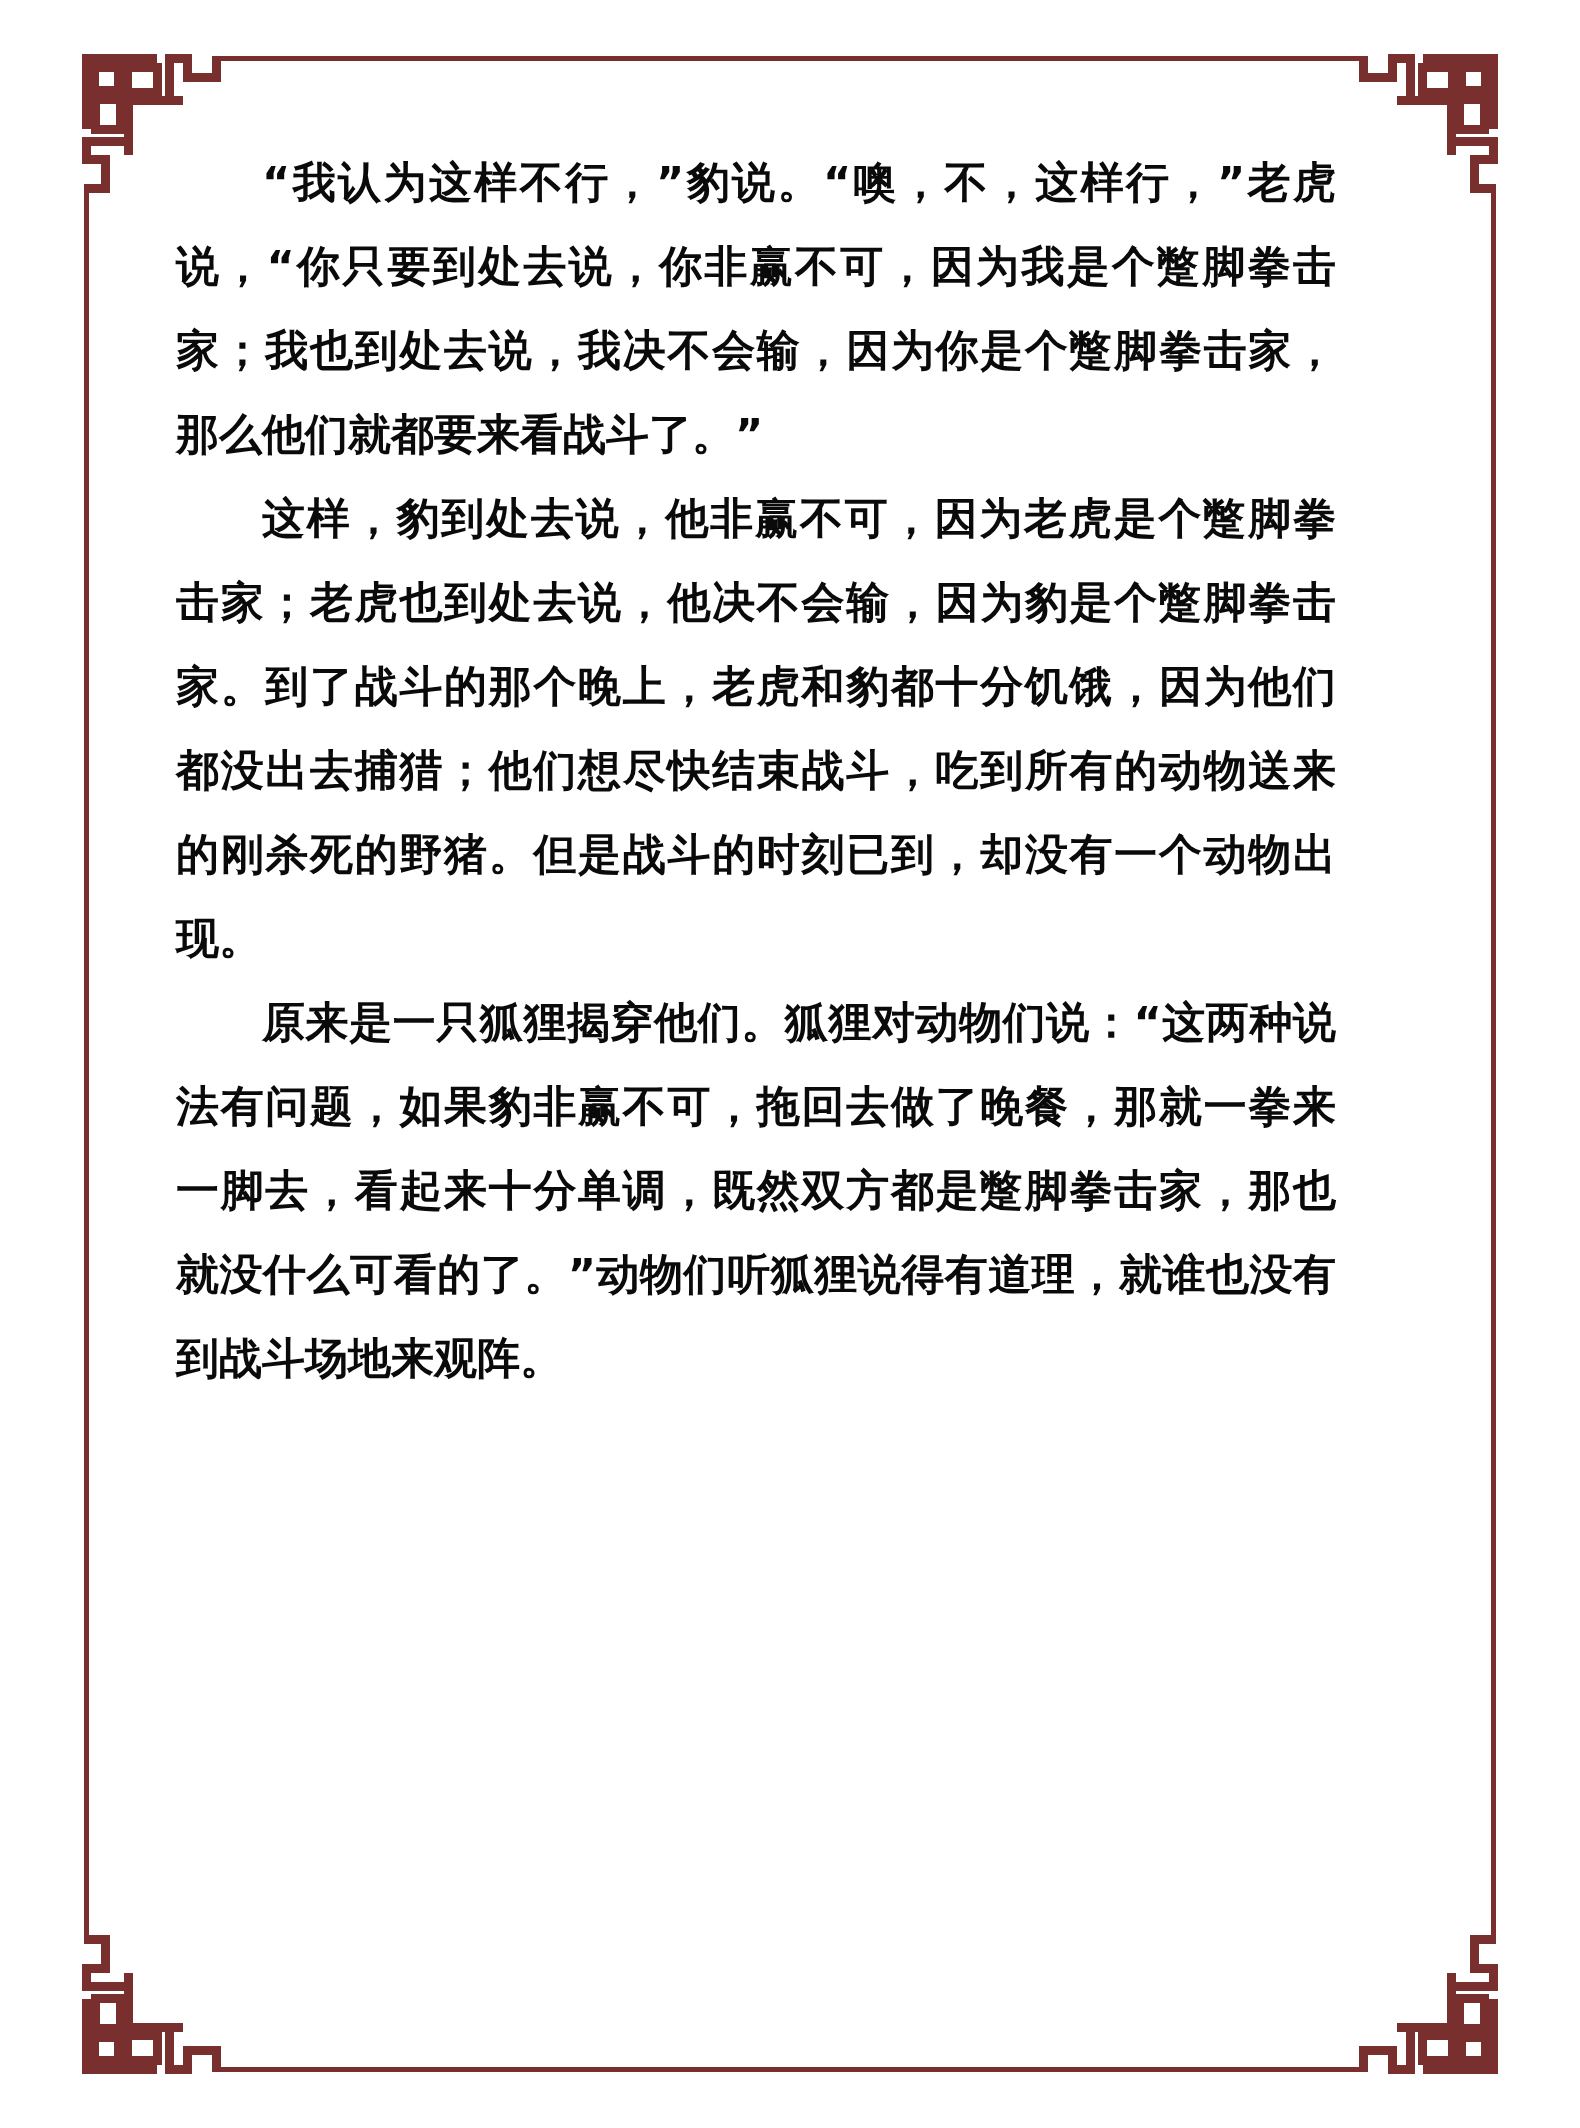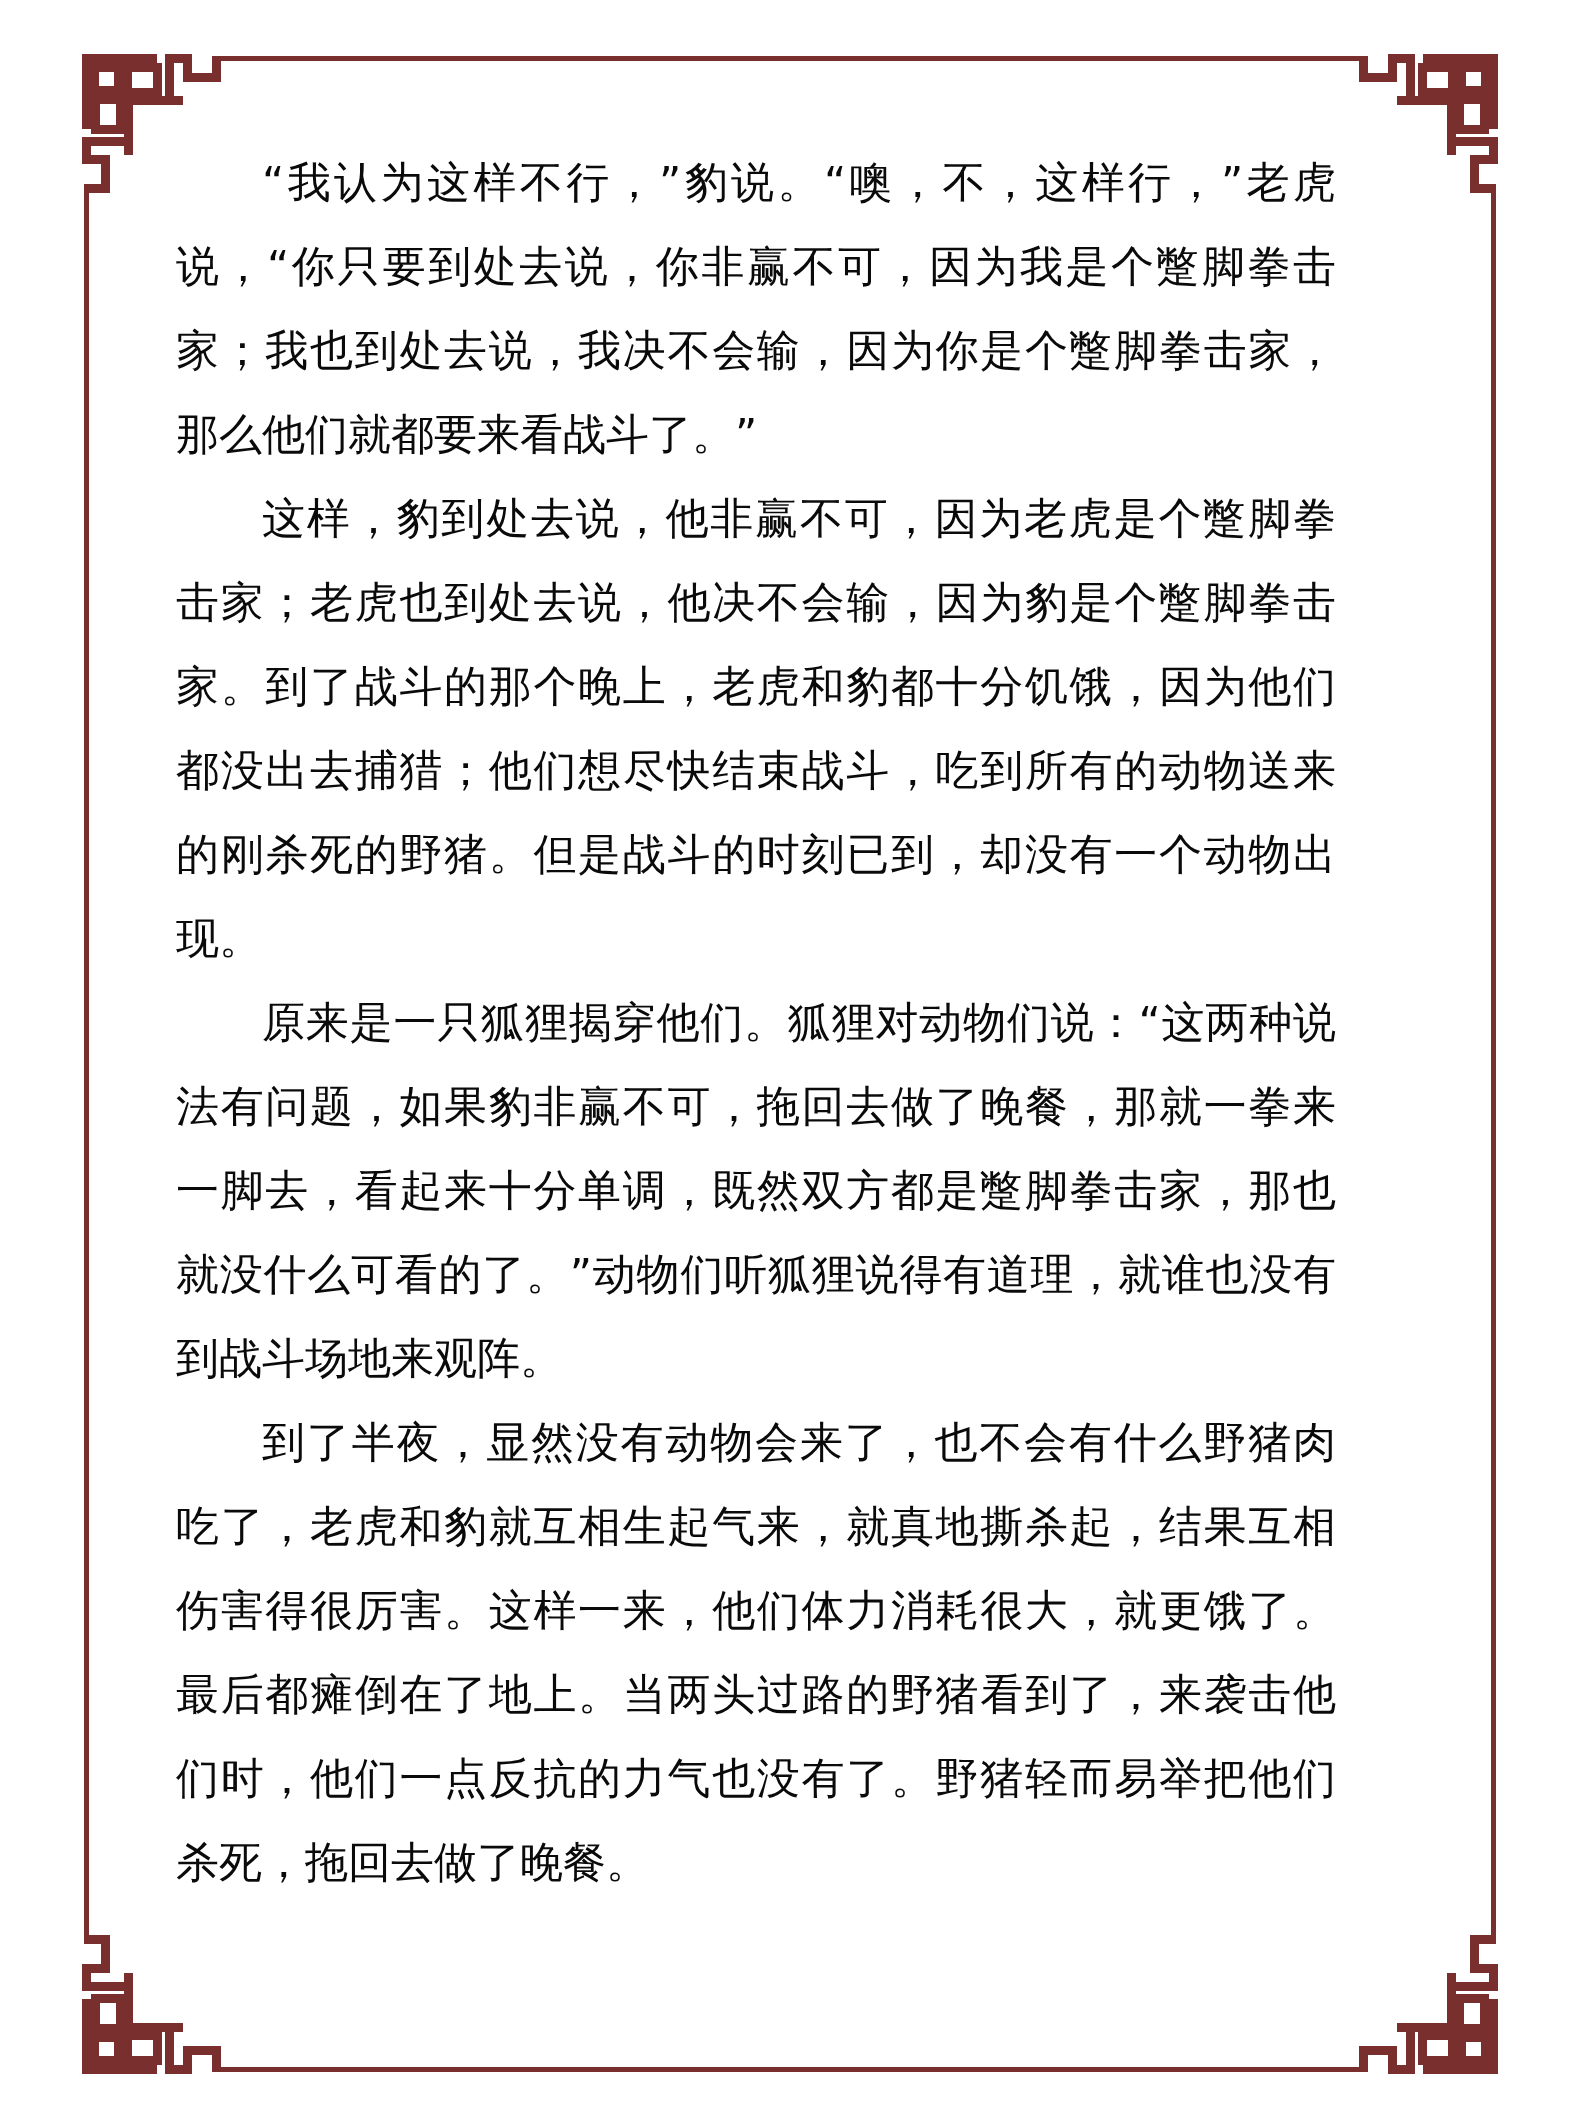--- a/index.html
+++ b/index.html
@@ -23,21 +23,21 @@
   .corner{position:absolute;width:150px;height:150px;color:var(--frame);}
   .corner.tl{left:80px;top:52px;}
   .corner.tr{right:80px;top:52px;transform:scaleX(-1);}
   .corner.bl{left:80px;bottom:52px;transform:scaleY(-1);}
   .corner.br{right:80px;bottom:52px;transform:scale(-1,-1);}
   .corner svg{display:block;width:100%;height:100%;}
   
   .story{
     position:absolute;left:176px;top:140px;width:1160px;
     color:var(--ink);
-    font-size:43px;line-height:84px;font-weight:normal;
+    font-size:43px;line-height:84px;font-weight:bold;
     text-align:justify;text-justify:inter-ideograph;
   }
   .story p{
     margin:0;text-indent:2em;
     word-break:break-all;
   }
 </style>
 </head>
 <body>
 
@@ -108,14 +108,13 @@
 <div class="corner br">
     <svg>
       <use href="#fret-corner"></use>
     </svg>
   </div>
 
 <article class="story">
   <p>“我认为这样不行，”豹说。“噢，不，这样行，”老虎说，“你只要到处去说，你非赢不可，因为我是个蹩脚拳击家；我也到处去说，我决不会输，因为你是个蹩脚拳击家，那么他们就都要来看战斗了。”</p>
   <p>这样，豹到处去说，他非赢不可，因为老虎是个蹩脚拳击家；老虎也到处去说，他决不会输，因为豹是个蹩脚拳击家。到了战斗的那个晚上，老虎和豹都十分饥饿，因为他们都没出去捕猎；他们想尽快结束战斗，吃到所有的动物送来的刚杀死的野猪。但是战斗的时刻已到，却没有一个动物出现。</p>
   <p>原来是一只狐狸揭穿他们。狐狸对动物们说：“这两种说法有问题，如果豹非赢不可，拖回去做了晚餐，那就一拳来一脚去，看起来十分单调，既然双方都是蹩脚拳击家，那也就没什么可看的了。”动物们听狐狸说得有道理，就谁也没有到战斗场地来观阵。</p>
-  <p>到了半夜，显然没有动物会来了，也不会有什么野猪肉吃了，老虎和豹就互相生起气来，就真地撕杀起，结果互相伤害得很厉害。这样一来，他们体力消耗很大，就更饿了。最后都瘫倒在了地上。当两头过路的野猪看到了，来袭击他们时，他们一点反抗的力气也没有了。野猪轻而易举把他们杀死，拖回去做了晚餐。</p>
 </article>
 
 </body></html>

